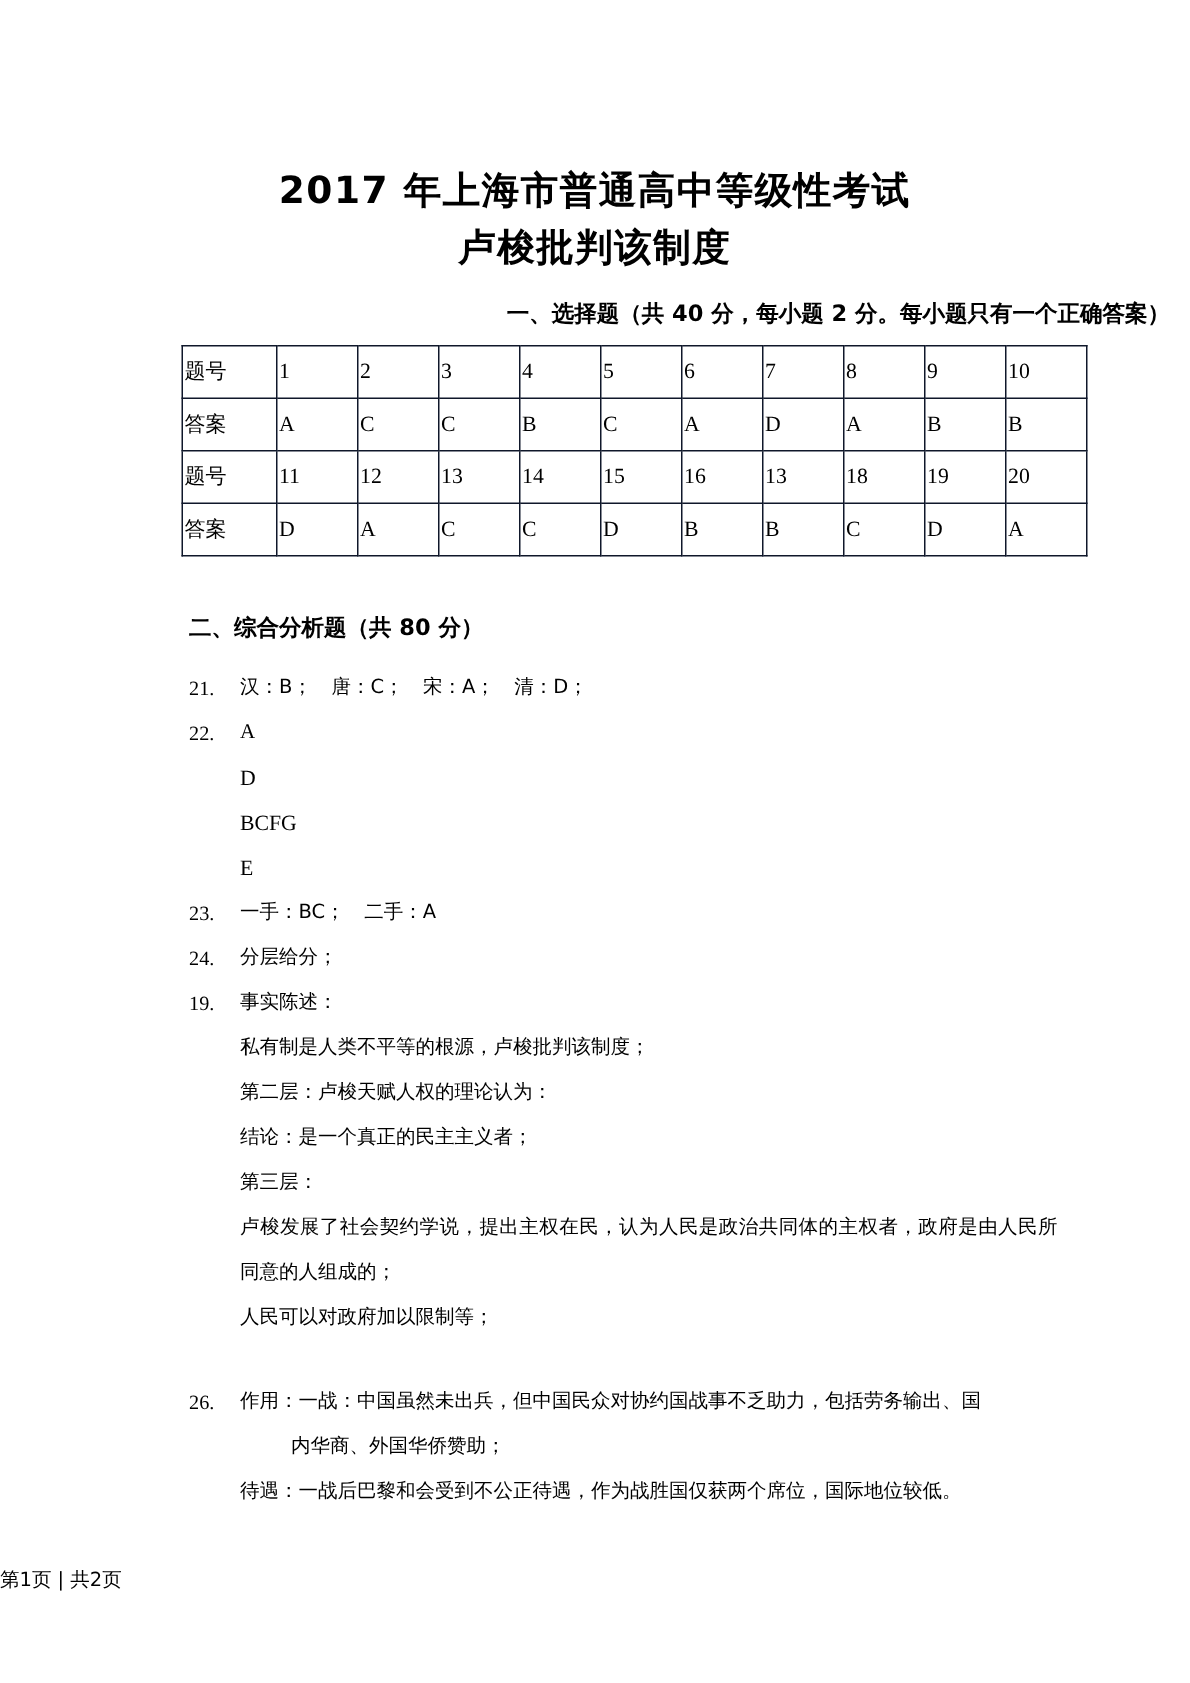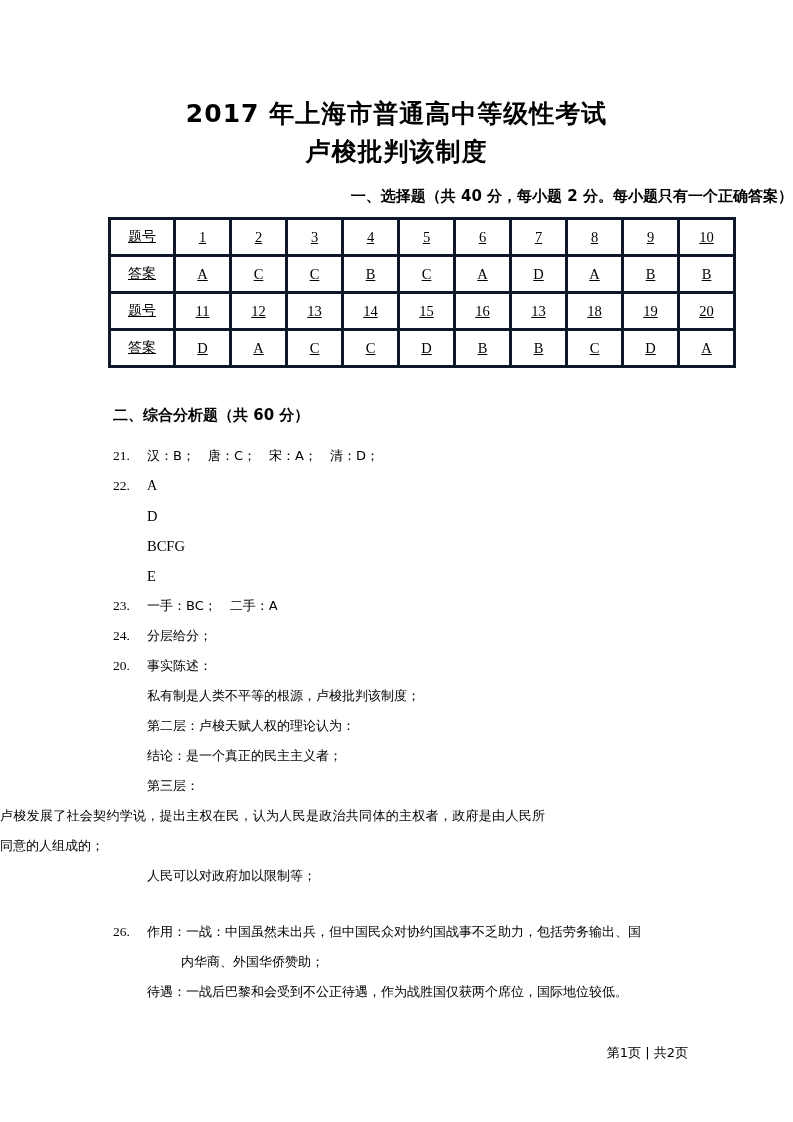--- a/index.html
+++ b/index.html
@@ -14,21 +14,21 @@
     font-family: "Liberation Serif", "DejaVu Serif", serif;
     color: #000000;
     overflow: hidden;
   }
   .page {
     position: absolute;
     left: 0; top: 0;
     width: 793px;
     height: 1122px;
     box-sizing: border-box;
-    padding: 0;
+    padding: 13px;
   }
   .title-block {
     text-align: center;
     margin-top: 95px;
   }
   .doc-title-line {
     font-family: "DejaVu Sans", "Liberation Sans", sans-serif;
     font-weight: bold;
     font-size: 25px;
     letter-spacing: 1px;
@@ -43,27 +43,25 @@
     margin-top: 16px;
     text-align: right;
   }
   .answer-table {
     border-collapse: collapse;
     margin-left: 108px;
     margin-top: 11px;
     table-layout: fixed;
   }
   .answer-table td {
-    border: 3px solid #0f172a;
+    border: 1px solid #0f172a;
     height: 32px;
-    text-align: center;
     vertical-align: middle;
     font-size: 14.5px;
     font-family: "Liberation Serif", serif;
-    text-decoration: underline;
   }
   .answer-table td.hdr {
     width: 60px;
     font-family: "DejaVu Sans", "Liberation Sans", sans-serif;
     font-size: 14px;
   }
   .answer-table td.cell {
     width: 51px;
   }
   .section-heading-2 {
@@ -106,41 +104,42 @@
     margin-left: 147px;
     font-family: "DejaVu Sans", "Liberation Sans", sans-serif;
     font-size: 13px;
     line-height: 30px;
   }
   .ans-sub.serif {
     font-family: "Liberation Serif", serif;
     font-size: 14.5px;
   }
   .ans-wrap {
+    margin-left: 147px;
     font-family: "DejaVu Sans", "Liberation Sans", sans-serif;
     font-size: 13px;
     line-height: 30px;
     width: 545px;
     text-align: justify;
   }
   .indent-cont {
     margin-left: 181px;
     font-family: "DejaVu Sans", "Liberation Sans", sans-serif;
     font-size: 13px;
     line-height: 30px;
   }
   .spacer-26 {
     height: 26px;
   }
   .footer {
     position: absolute;
     left: 0;
     bottom: 60px;
     width: 688px;
-    text-align: right;
+    text-align: left;
     font-family: "DejaVu Sans", "Liberation Sans", sans-serif;
     font-size: 13px;
     color: #000;
   }
 </style>
 </head>
 <body>
 
 <div class="page">
 
@@ -201,21 +200,21 @@
         <td class="cell">D</td>
         <td class="cell">B</td>
         <td class="cell">B</td>
         <td class="cell">C</td>
         <td class="cell">D</td>
         <td class="cell">A</td>
       </tr>
     </tbody>
   </table>
 
-  <div class="section-heading-2">二、综合分析题（共 60 分）</div>
+  <div class="section-heading-2">二、综合分析题（共 80 分）</div>
 
   <div class="body-list">
 
     <div class="ans-row">
       <div class="ans-num">21.</div>
       <div class="ans-text">汉：B；　唐：C；　宋：A；　清：D；</div>
     </div>
 
     <div class="ans-row">
       <div class="ans-num">22.</div>
@@ -229,21 +228,21 @@
       <div class="ans-num">23.</div>
       <div class="ans-text">一手：BC；　二手：A</div>
     </div>
 
     <div class="ans-row">
       <div class="ans-num">24.</div>
       <div class="ans-text">分层给分；</div>
     </div>
 
     <div class="ans-row">
-      <div class="ans-num">20.</div>
+      <div class="ans-num">19.</div>
       <div class="ans-text">事实陈述：</div>
     </div>
     <div class="ans-sub">私有制是人类不平等的根源，卢梭批判该制度；</div>
     <div class="ans-sub">第二层：卢梭天赋人权的理论认为：</div>
     <div class="ans-sub">结论：是一个真正的民主主义者；</div>
     <div class="ans-sub">第三层：</div>
     <div class="ans-wrap">卢梭发展了社会契约学说，提出主权在民，认为人民是政治共同体的主权者，政府是由人民所同意的人组成的；</div>
     <div class="ans-sub">人民可以对政府加以限制等；</div>
 
     <div class="spacer-26"></div>

